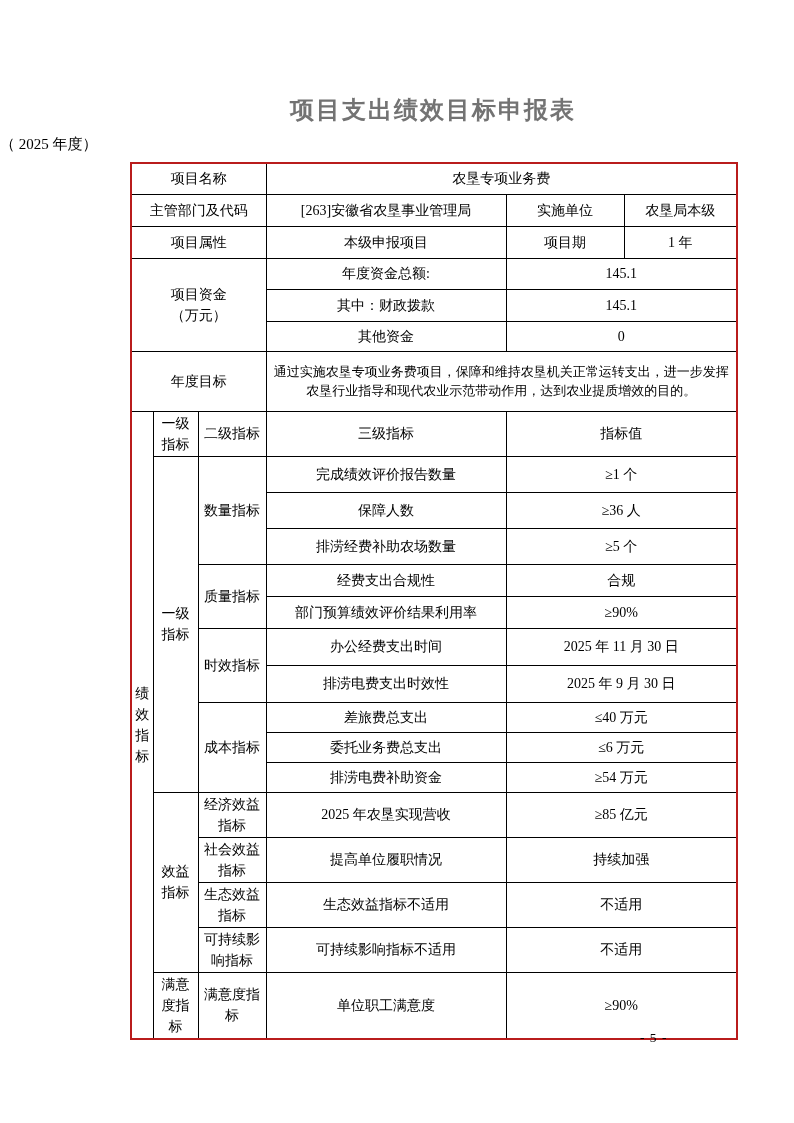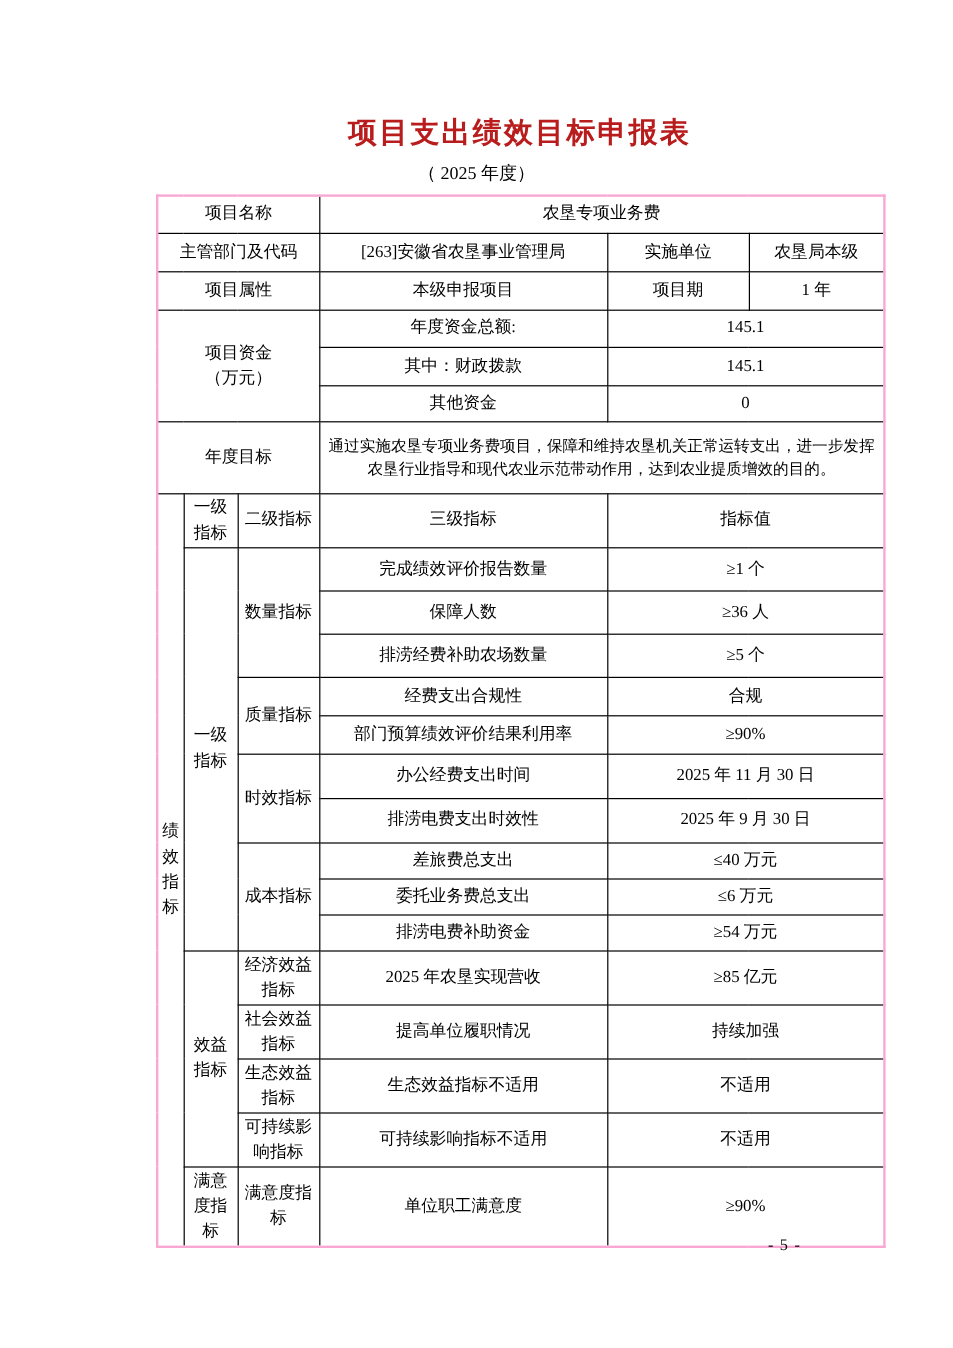--- a/index.html
+++ b/index.html
@@ -18,41 +18,40 @@
   .doc-title {
     position: absolute;
     left: 130px;
     top: 94px;
     width: 606px;
     text-align: center;
     font-family: "Liberation Sans", "DejaVu Sans", sans-serif;
     font-weight: bold;
     font-size: 24px;
     letter-spacing: 2px;
-    color: #b91c1c;
+    color: #737373;
   }
   .doc-subtitle {
     position: absolute;
     left: 0px;
     top: 135px;
     width: 794px;
-    text-align: center;
     font-size: 15px;
     color: #000;
   }
   .doc-table-wrap {
     position: absolute;
     left: 130px;
     top: 162px;
   }
   table.doc-table {
     border-collapse: collapse;
     table-layout: fixed;
     width: 606px;
-    border: 2px solid #f9a8d4;
+    border: 2px solid #b91c1c;
     font-size: 14px;
     color: #000;
   }
   table.doc-table td {
     border: 1px solid #000;
     text-align: center;
     vertical-align: middle;
     padding: 1px 2px;
     line-height: 1.5;
     overflow: hidden;

